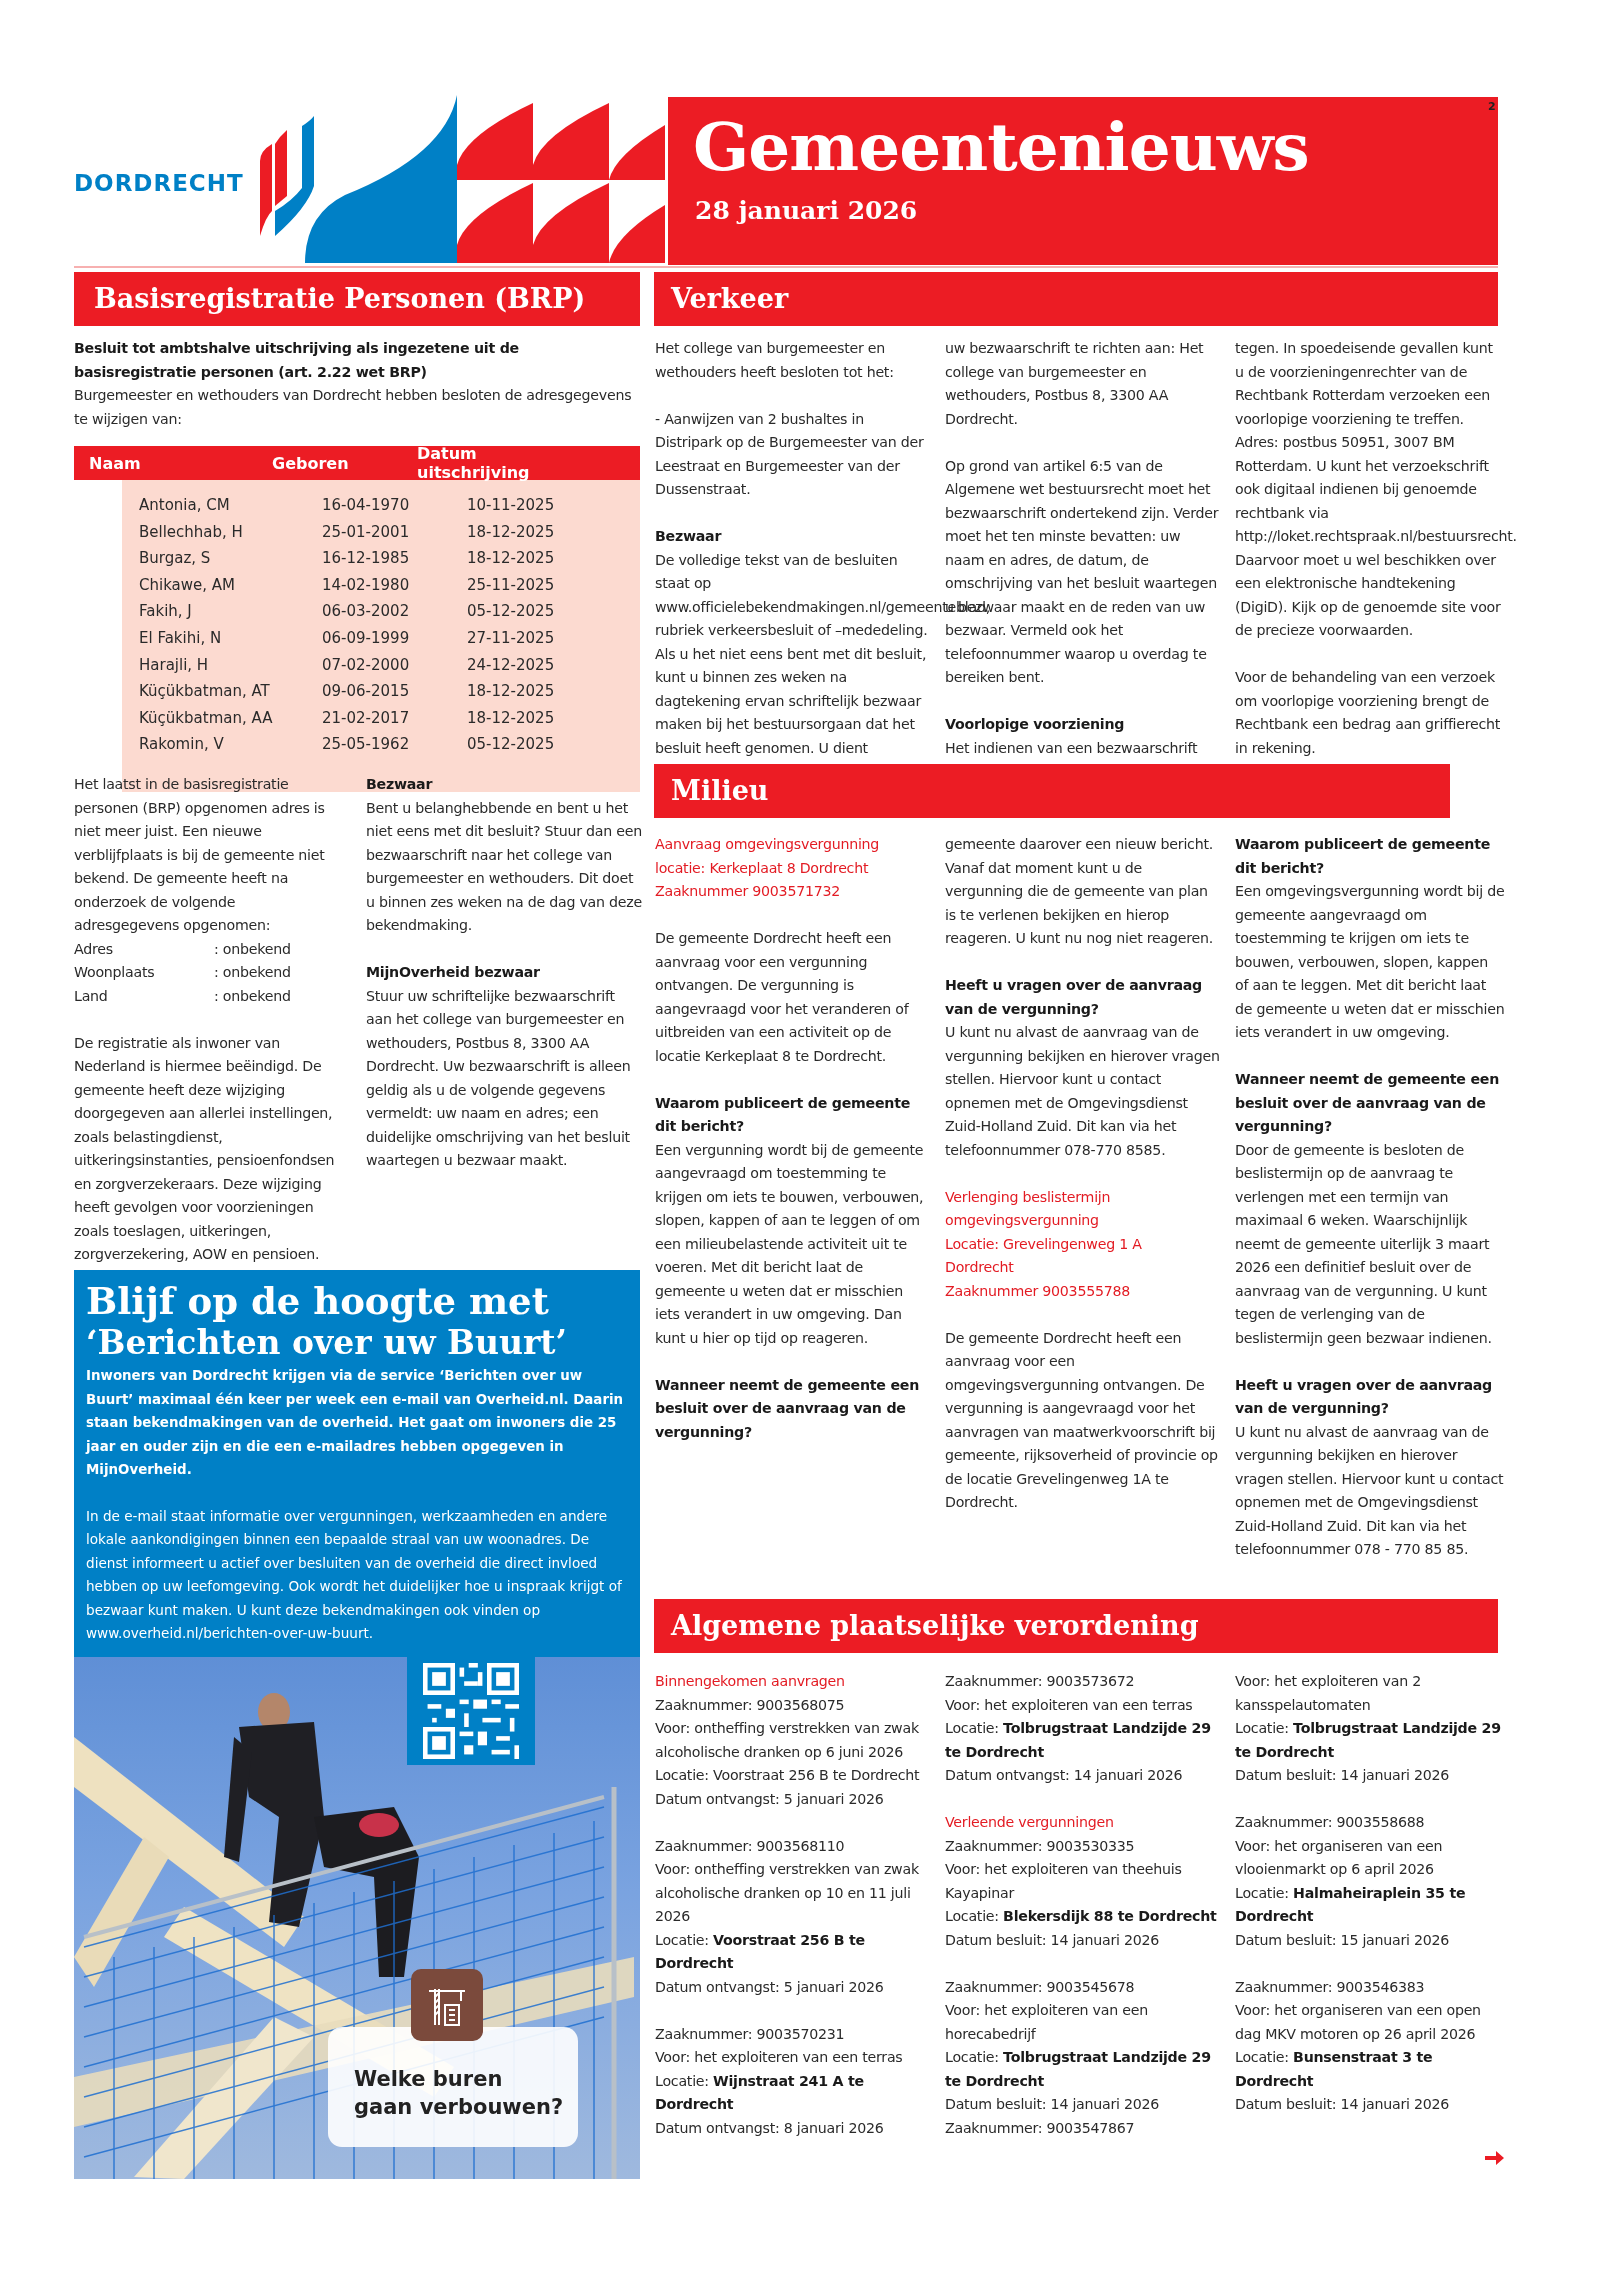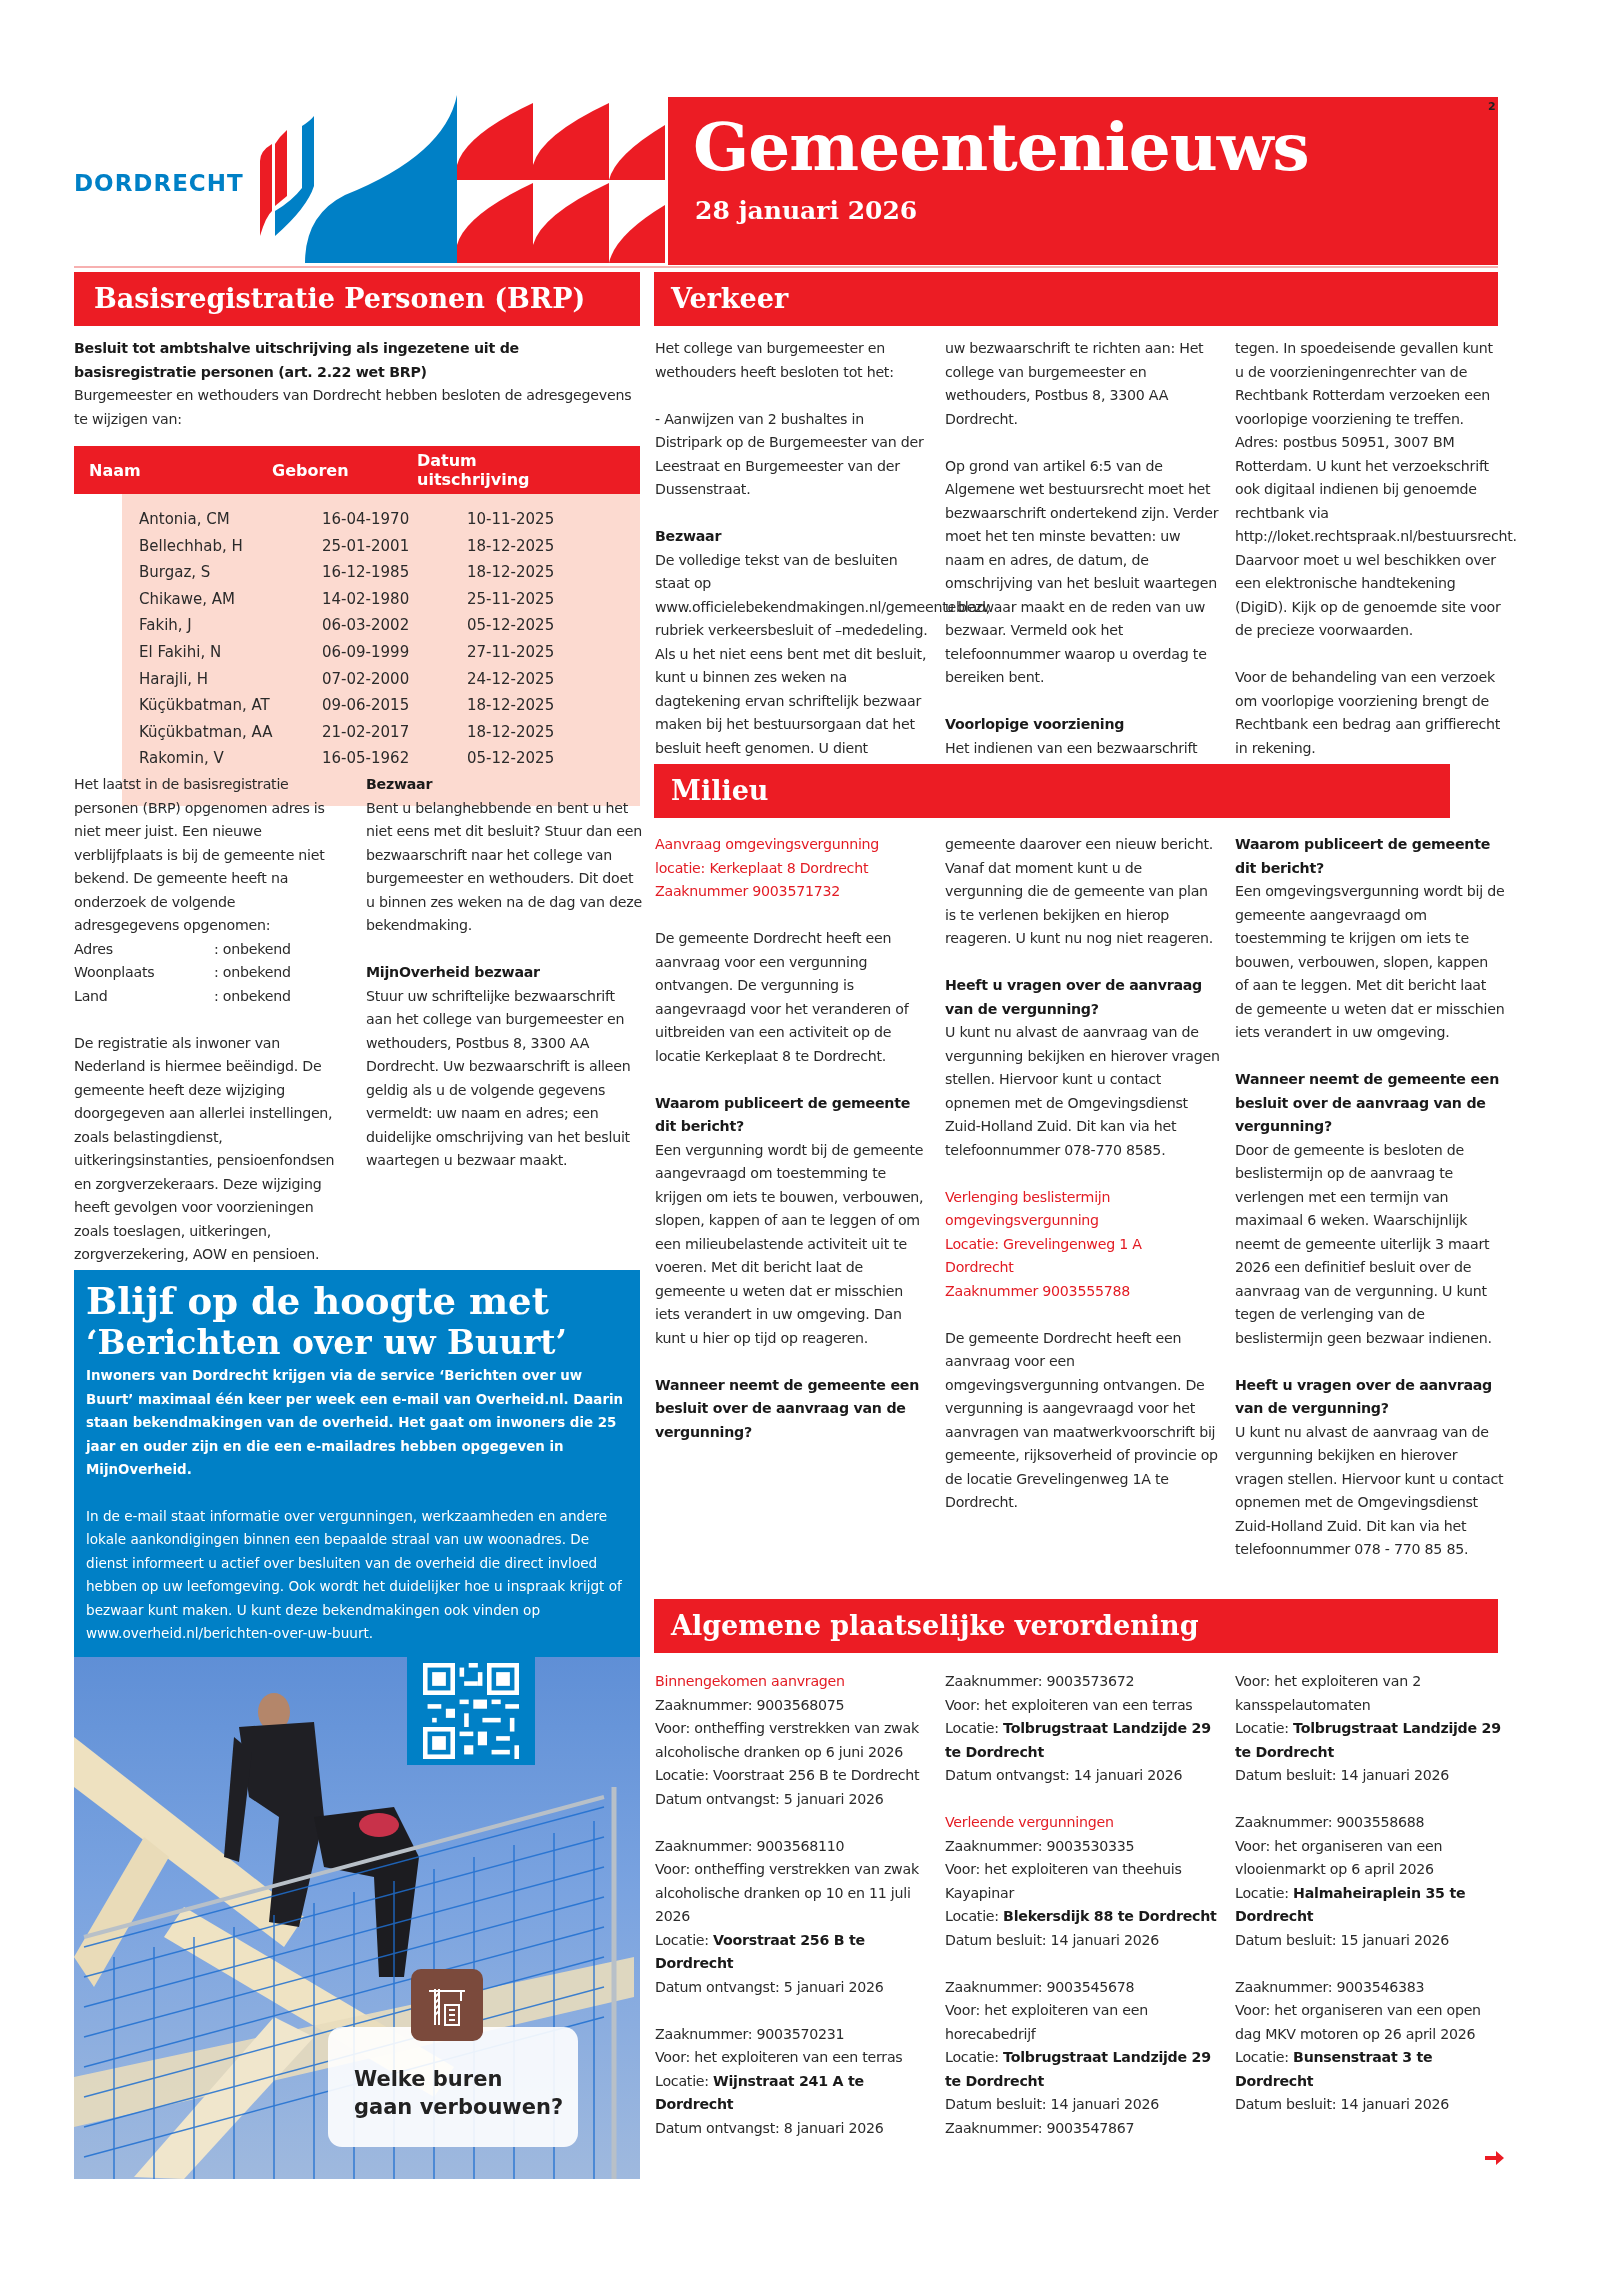--- a/index.html
+++ b/index.html
@@ -53,21 +53,21 @@
 <div class="abs bar" style="left:74px;top:272px;width:566px;height:54px;padding-left:20px;font-size:27px;line-height:54px;">
   <span>Basisregistratie Personen (BRP)</span>
 </div>
 
 <div class="abs t" style="left:74px;top:337px;width:570px;">
   <div class="hd">Besluit tot ambtshalve uitschrijving als ingezetene uit de basisregistratie personen (art. 2.22 wet BRP)</div>
   <div>Burgemeester en wethouders van Dordrecht hebben besloten de adresgegevens te wijzigen van:</div>
 </div>
 
 <div class="abs" style="left:74px;top:446px;width:566px;">
-  <div class="tbl-head" style="height:48px;display:flex;align-items:center;padding-left:15px;">
+  <div class="tbl-head" style="height:34px;display:flex;align-items:center;padding-left:15px;">
     <span class="c1">Naam</span>
     <span class="c2">Geboren</span>
     <span class="c3">Datum uitschrijving</span>
   </div>
   <div class="tbl-body" style="padding:12px 13px 5px 17px;height:312px;margin-left:48px;">
     <div class="row">
         <span class="c1">Antonia, CM</span>
         <span class="c2">16-04-1970</span>
         <span class="c3">10-11-2025</span>
       </div>
@@ -106,21 +106,21 @@
         <span class="c2">09-06-2015</span>
         <span class="c3">18-12-2025</span>
       </div>
     <div class="row">
         <span class="c1">Küçükbatman, AA</span>
         <span class="c2">21-02-2017</span>
         <span class="c3">18-12-2025</span>
       </div>
     <div class="row">
         <span class="c1">Rakomin, V</span>
-        <span class="c2">16-05-1962</span>
+        <span class="c2">25-05-1962</span>
         <span class="c3">05-12-2025</span>
       </div>
   </div>
 </div>
 
 <div class="abs t" style="left:74px;top:773px;width:270px;">
   <div>Het laatst in de basisregistratie personen (BRP) opgenomen adres is niet meer juist. Een nieuwe verblijfplaats is bij de gemeente niet bekend. De gemeente heeft na onderzoek de volgende adresgegevens opgenomen:</div>
   <div class="brow">
       <span>Adres</span>
       <span>: onbekend</span>

